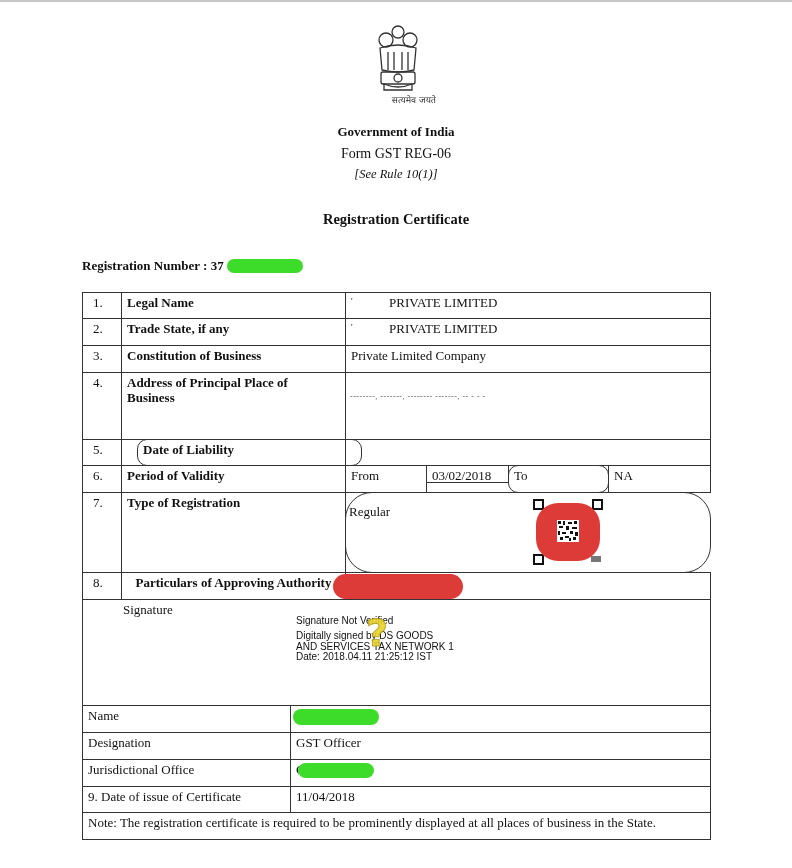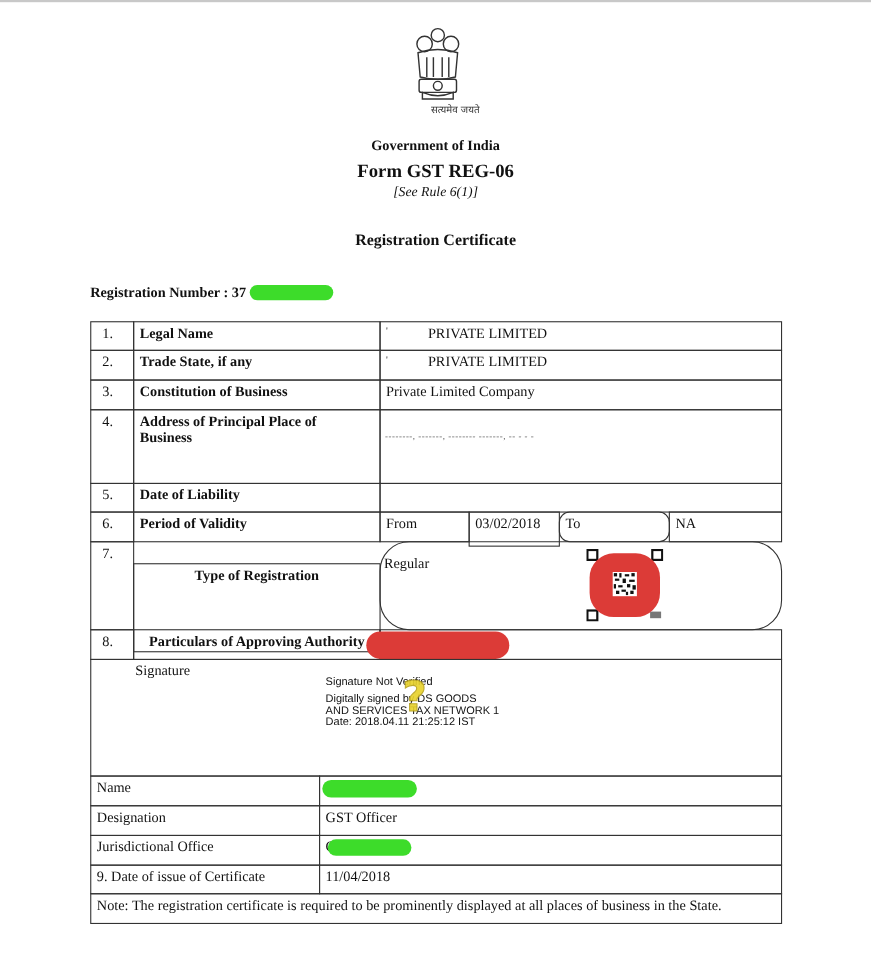--- a/index.html
+++ b/index.html
@@ -5,21 +5,21 @@
     html, body { margin: 0; padding: 0; }
     body {
       width: 792px; height: 868px; background: #ffffff; position: relative; overflow: hidden;
       font-family: "Liberation Serif", "DejaVu Serif", serif; color: #111;
     }
     .topbar { position: absolute; left: 0; top: 0; width: 792px; height: 2px; background: #c8c8c8; }
     .emblem { position: absolute; left: 368px; top: 18px; width: 60px; height: 88px; }
     .motto { position: absolute; left: 360px; top: 93px; width: 76px; text-align: right; font-size: 9px; color: #333; font-family: "DejaVu Sans", sans-serif; }
     .hdr { position: absolute; left: 0; width: 792px; text-align: center; }
     .gov { top: 124px; font-size: 13px; font-weight: bold; }
-    .form { top: 146px; font-size: 17px; font-weight: bold; }
+    .form { top: 146px; font-size: 14px; font-weight: normal; }
     .rule { top: 167px; font-size: 12.5px; font-style: italic; }
     .cert { top: 211px; font-size: 14.5px; font-weight: bold; }
     .regno { position: absolute; left: 82px; top: 258px; font-size: 13px; font-weight: bold; }
     .mask-green { position: absolute; background: #3ddc2a; border-radius: 12px; }
     .mask-red { position: absolute; background: #dc3b37; }
 
     .cell { position: absolute; border: 1px solid #333; box-sizing: border-box; font-size: 13px; padding: 3px 5px; line-height: 1.12; }
     .b { font-weight: bold; }
     .num { padding-left: 10px; }
     .sig { position: absolute; left: 296px; top: 616px; font-size: 10px; line-height: 1.08; font-family: "Liberation Sans", "DejaVu Sans", sans-serif; }
@@ -41,21 +41,21 @@
     <path d="M20 34 L20 52 M26 34 L26 52 M34 34 L34 52 M40 34 L40 52"></path>
     <rect x="13" y="54" width="34" height="12" rx="2"></rect>
     <circle cx="30" cy="60" r="4"></circle>
     <path d="M16 66 Q30 72 44 66 L44 72 L16 72 Z"></path>
   </g>
 </svg>
 <div class="motto">सत्यमेव जयते</div>
 
 <div class="hdr gov">Government of India</div>
 <div class="hdr form">Form GST REG-06</div>
-<div class="hdr rule">[See Rule 6(1)]</div>
+<div class="hdr rule">[See Rule 10(1)]</div>
 <div class="hdr cert">Registration Certificate</div>
 
 <div class="regno">
   <span>Registration Number :</span>
   <span>37</span>
 </div>
 <div class="mask-green" style="left:227px; top:259px; width:76px; height:14px;"></div>
 
 <div class="cell num" style="left:82px; top:292px; width:40px; height:27px;">1.</div>
 <div class="cell b" style="left:121px; top:292px; width:225px; height:27px;">Legal Name</div>
@@ -75,32 +75,32 @@
 <div class="cell b" style="left:121px; top:345px; width:225px; height:28px;">Constitution of Business</div>
 <div class="cell" style="left:345px; top:345px; width:366px; height:28px;">Private Limited Company</div>
 
 <div class="cell num" style="left:82px; top:372px; width:40px; height:68px;">4.</div>
 <div class="cell b" style="left:121px; top:372px; width:225px; height:68px; padding-right:40px;">Address of Principal Place of Business</div>
 <div class="cell" style="left:345px; top:372px; width:366px; height:68px;">
   <span style="position:absolute; left:4px; top:20px; font-size:8px; color:#555; letter-spacing:0.5px;">--------, -------, -------- -------, -- - - -</span>
 </div>
 
 <div class="cell num" style="left:82px; top:439px; width:40px; height:27px;">5.</div>
-<div class="cell b" style="left:121px; top:439px; width:225px; height:27px;">Date of Liability</div>
+<div class="cell b" style="left:137px; top:439px; width:225px; height:27px;border-radius:10px;">Date of Liability</div>
 <div class="cell" style="left:345px; top:439px; width:366px; height:27px;"></div>
 
 <div class="cell num" style="left:82px; top:465px; width:40px; height:28px;">6.</div>
 <div class="cell b" style="left:121px; top:465px; width:225px; height:28px;">Period of Validity</div>
 <div class="cell" style="left:345px; top:465px; width:82px; height:28px;">From</div>
-<div class="cell" style="left:426px; top:465px; width:83px; height:32px;">03/02/2018</div>
+<div class="cell" style="left:426px; top:465px; width:83px; height:18px;">03/02/2018</div>
 <div class="cell" style="left:508px; top:465px; width:101px; height:28px;border-radius:10px;">To</div>
 <div class="cell" style="left:608px; top:465px; width:103px; height:28px;">NA</div>
 
 <div class="cell num" style="left:82px; top:492px; width:40px; height:81px;">7.</div>
-<div class="cell b" style="left:121px; top:512px; width:225px; height:81px;text-align:center;">Type of Registration</div>
+<div class="cell b" style="left:121px; top:492px; width:225px; height:81px;">Type of Registration</div>
 <div class="cell" style="left:345px; top:492px; width:366px; height:81px;border-radius:27px;">
   <span style="position:absolute; left:3px; top:12px;">Regular</span>
 </div>
 <svg class="qr" viewBox="0 0 70 66">
   <rect x="1" y="1" width="9" height="9" fill="none" stroke="#111" stroke-width="2"></rect>
   <rect x="60" y="1" width="9" height="9" fill="none" stroke="#111" stroke-width="2"></rect>
   <rect x="1" y="56" width="9" height="9" fill="none" stroke="#111" stroke-width="2"></rect>
   <rect x="58" y="57" width="10" height="6" fill="#777"></rect>
   <rect x="3" y="4" width="64" height="58" rx="22" fill="#dc3b37"></rect>
   <rect x="24" y="21" width="22" height="22" fill="#fff"></rect>

